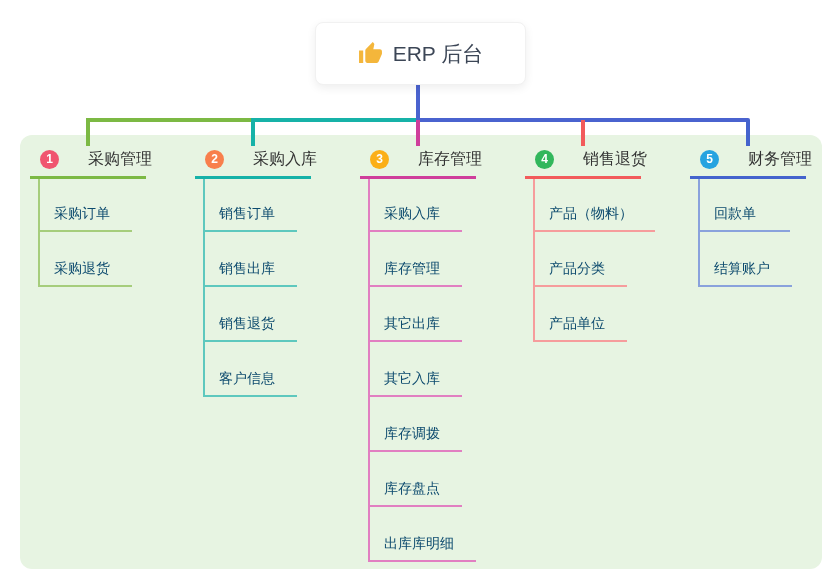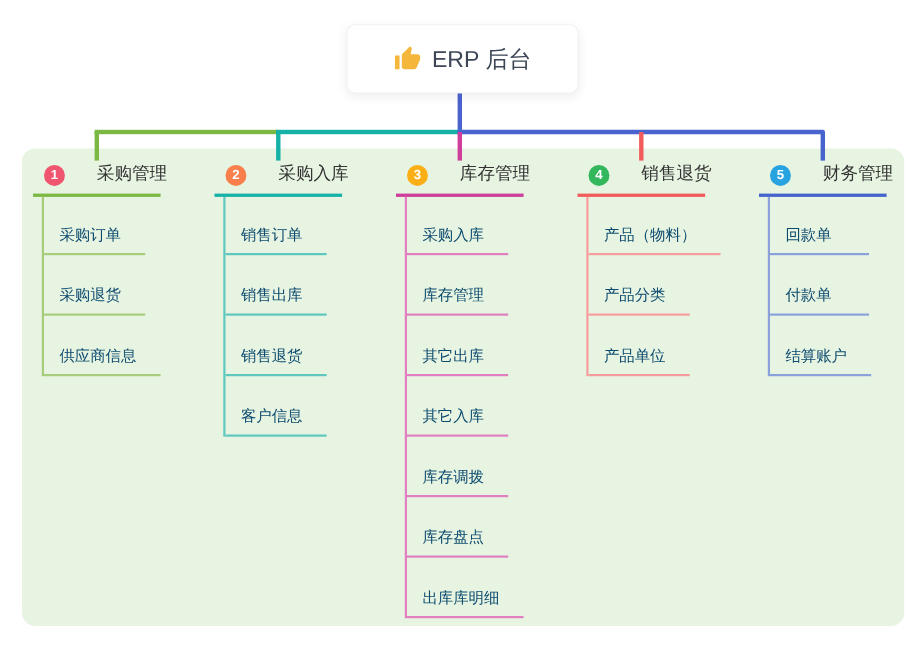--- a/index.html
+++ b/index.html
@@ -91,23 +91,20 @@
       <span class="badge">1</span>
       <span class="blabel">采购管理</span>
     </div>
     <div class="children">
       <div class="child">
           <span>采购订单</span>
         </div>
       <div class="child">
           <span>采购退货</span>
         </div>
-      <div class="child">
-          <span>供应商信息</span>
-        </div>
     </div>
   </div>
 
   <div class="branch b2">
     <div class="bheader">
       <span class="badge">2</span>
       <span class="blabel">采购入库</span>
     </div>
     <div class="children">
       <div class="child">
@@ -176,21 +173,18 @@
   <div class="branch b5">
     <div class="bheader">
       <span class="badge">5</span>
       <span class="blabel">财务管理</span>
     </div>
     <div class="children">
       <div class="child">
           <span>回款单</span>
         </div>
       <div class="child">
-          <span>付款单</span>
-        </div>
-      <div class="child">
           <span>结算账户</span>
         </div>
     </div>
   </div>
 
 </div>
 
 </body></html>

